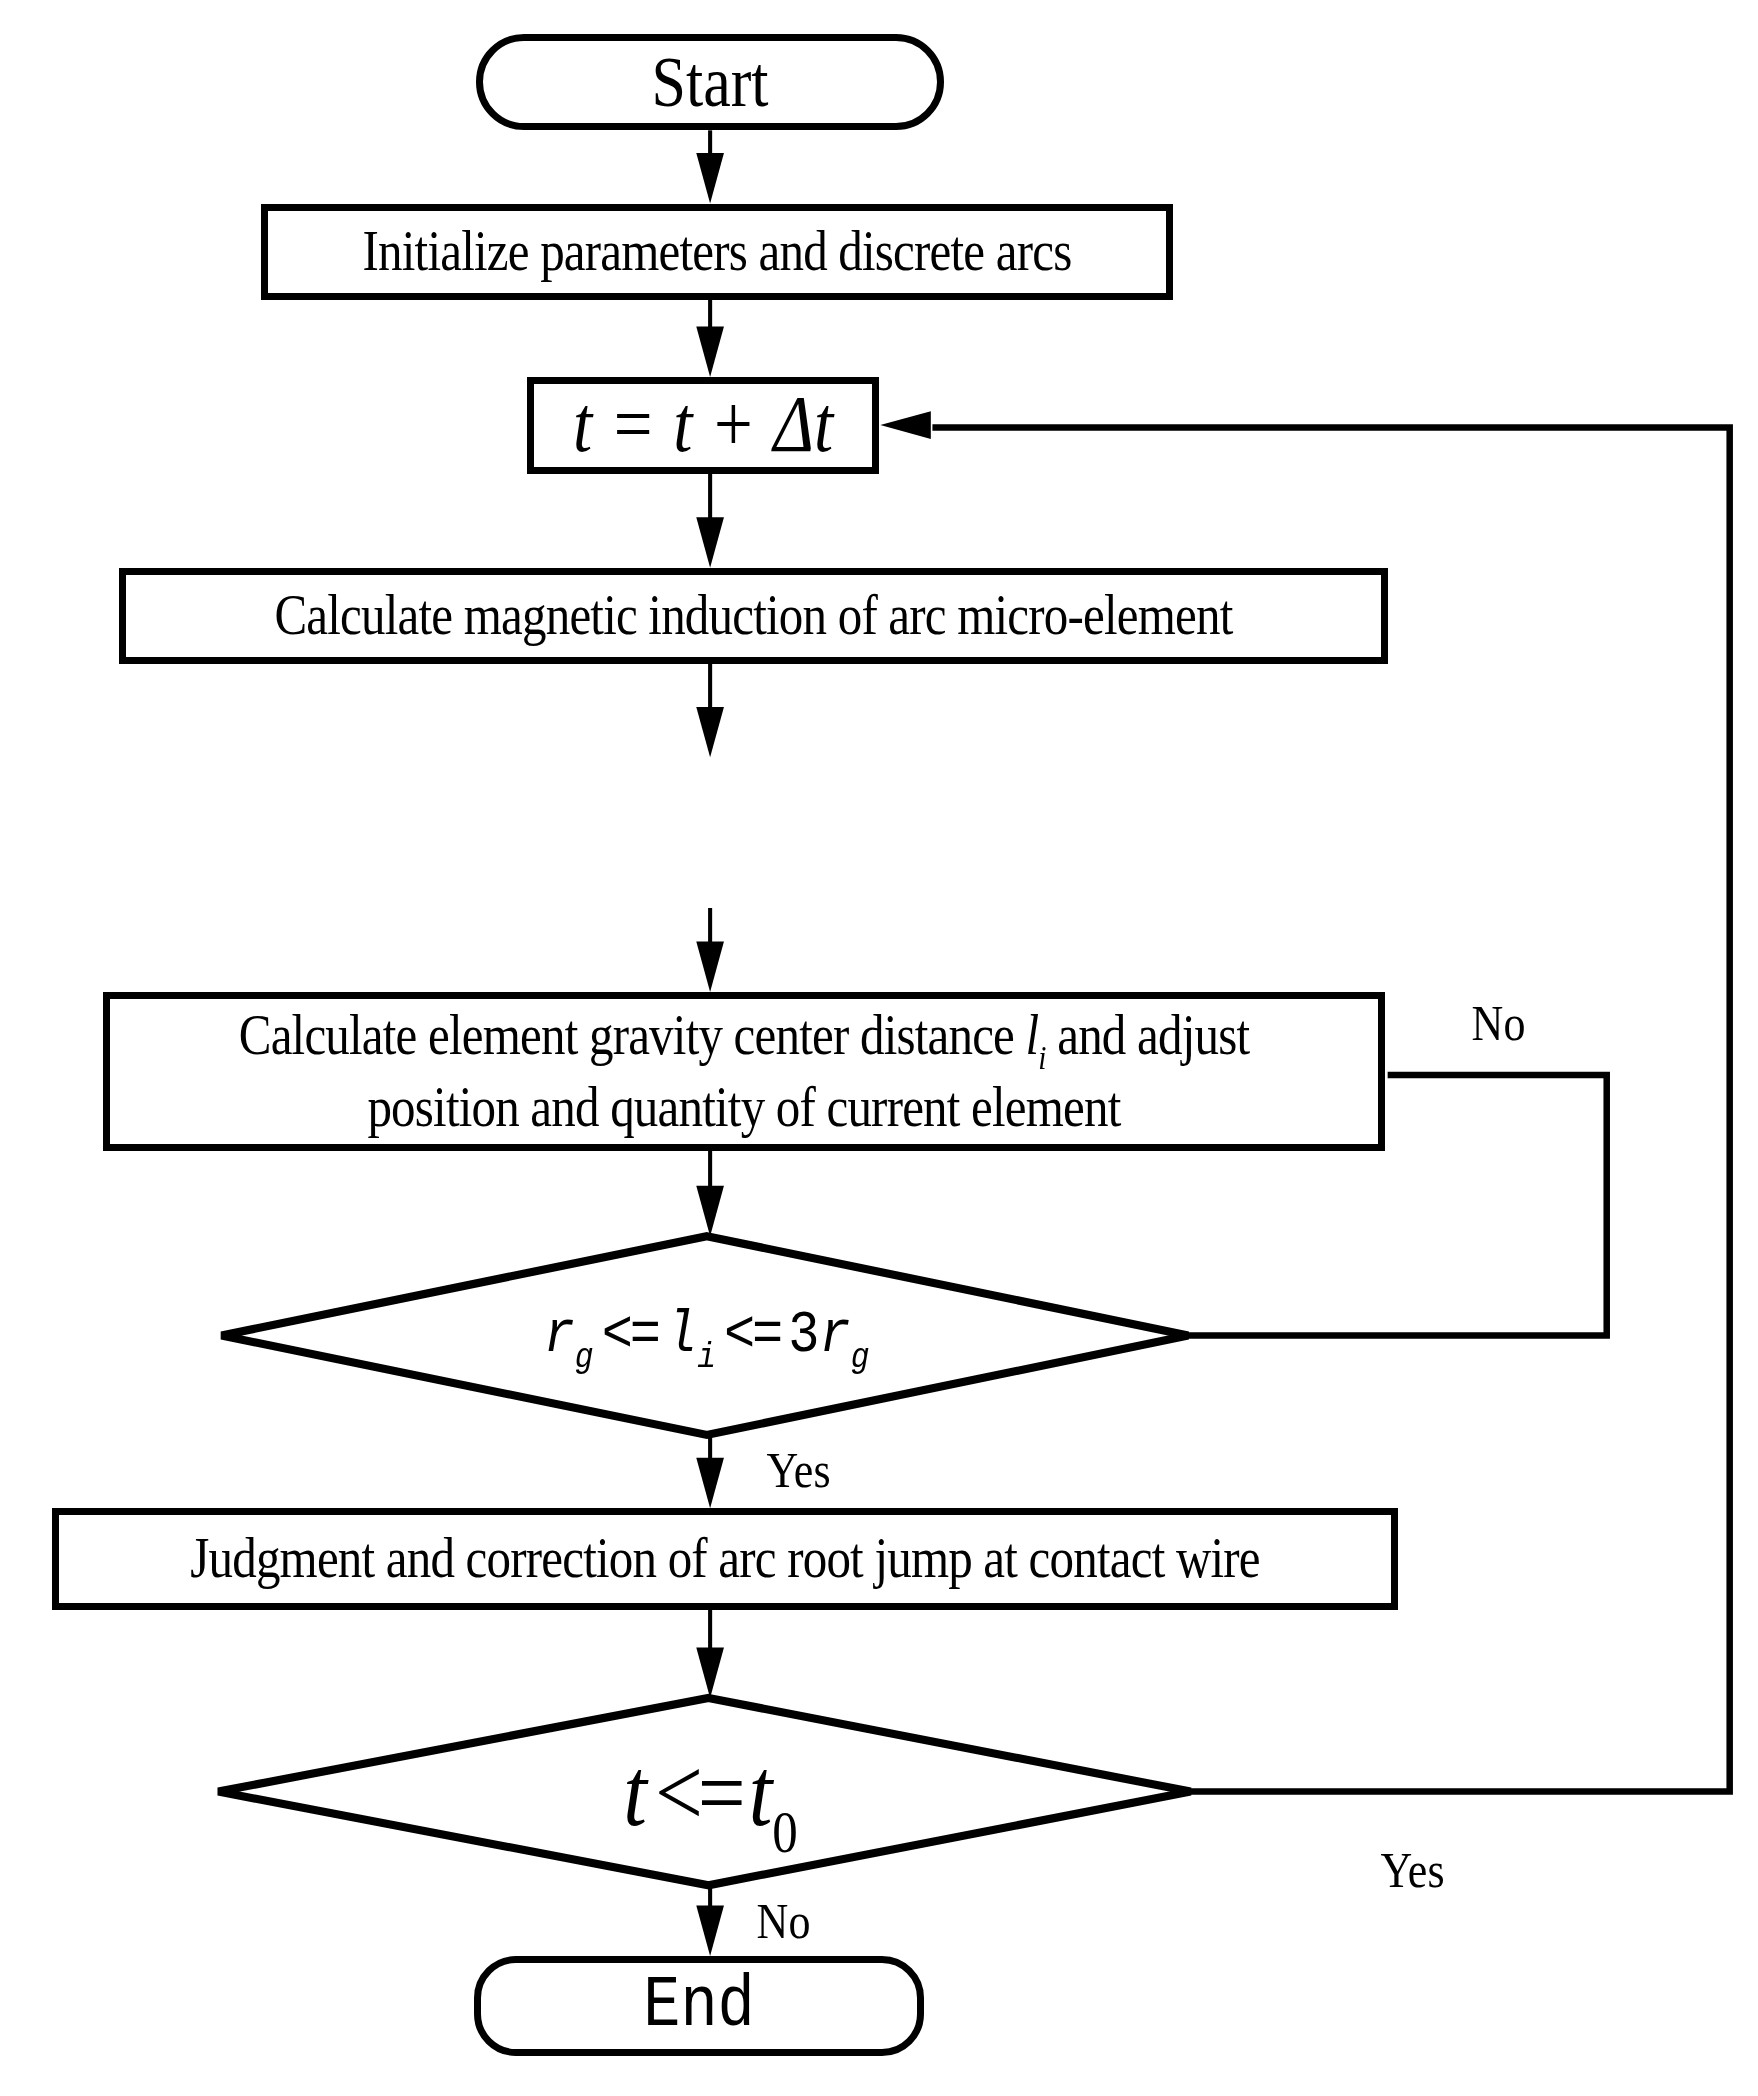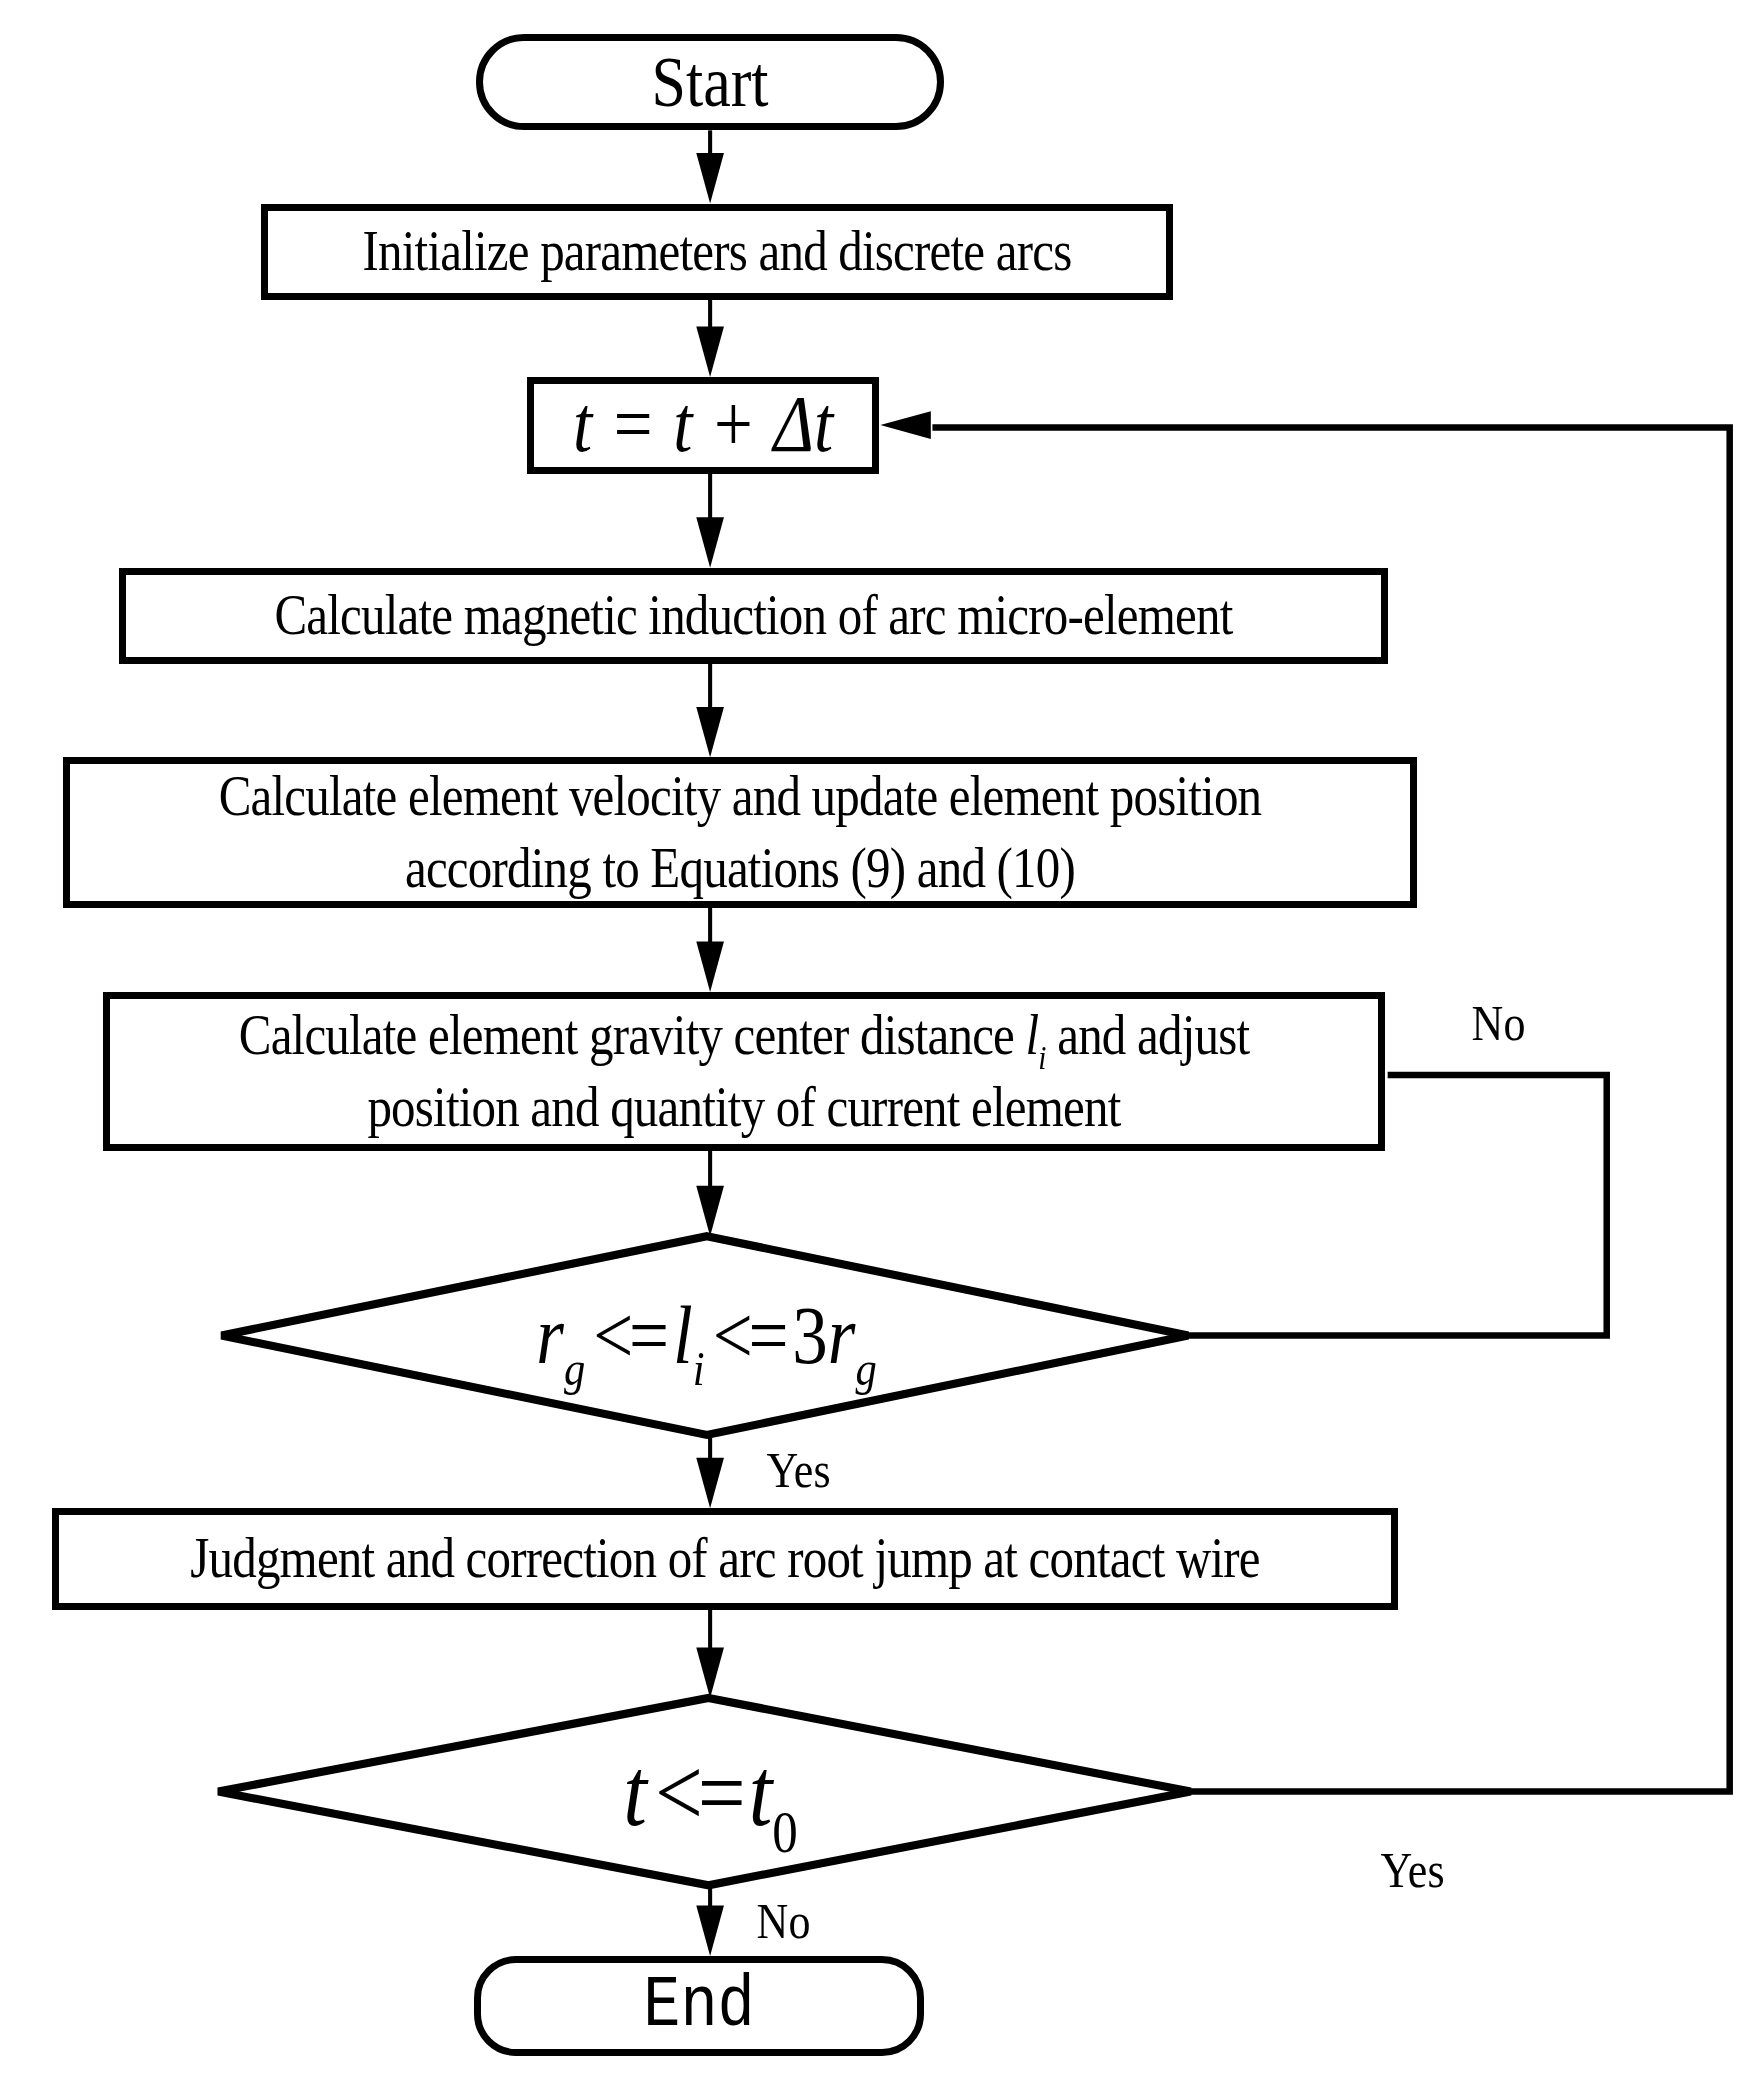--- a/index.html
+++ b/index.html
@@ -24,21 +24,21 @@
   }
   .dtext{
     position:absolute;display:flex;align-items:center;justify-content:center;
     background:none;z-index:3;white-space:nowrap;
   }
   .it{font-style:italic;}
   .v{font-style:italic;}
   sub.s{font-size:0.6em;font-style:italic;vertical-align:-0.45em;line-height:0;}
   sub.sn{font-size:0.6em;font-style:normal;vertical-align:-0.45em;line-height:0;}
   .op{letter-spacing:-0.06em;margin:0 8.1px;font-style:normal;}
-  .f1{font-size:71px;}
+  .f1{font-size:52px;font-family:Liberation Mono, monospace;}
   .f2{font-size:85px;}
 </style>
 </head>
 <body>
 
 <div id="canvas">
 
   <svg id="connectors" width="1759" height="2097" viewBox="0 0 2160 2575">
 
     <g stroke="#000" stroke-width="5">
@@ -82,26 +82,20 @@
   </div>
 
   <div class="box" style="left:527px;top:377px;width:352px;height:97px;">
     <span class="t fs85 it">t = t + Δt</span>
   </div>
 
   <div class="box" style="left:107px;top:568px;width:1269px;height:96px;margin-left:12px;">
     <span class="t fs60">Calculate magnetic induction of arc micro-element</span>
   </div>
 
-  <div class="box" style="left:63px;top:757px;width:1354px;height:151px;">
-    <span class="t fs60">
-      <span style="display:block;">Calculate element velocity and update element position</span>
-      <span style="display:block;">according to Equations (9) and (10)</span>
-    </span>
-  </div>
 
   <div class="box" style="left:103px;top:992px;width:1282px;height:159px;">
     <span class="t fs60">
       <span style="display:block;"><span>Calculate element gravity center distance </span><span class="v">l</span><sub class="s">i</sub><span> and adjust</span></span>
       <span style="display:block;">position and quantity of current element</span>
     </span>
   </div>
 
   <div class="dtext f1" style="left:327px;top:1254px;width:759px;height:163px;">
     <span class="t"><span class="v">r</span><sub class="s">g</sub><span class="op">&lt;=</span><span class="v">l</span><sub class="s">i</sub><span class="op">&lt;=</span><span>3</span><span class="v">r</span><sub class="s">g</sub></span>

